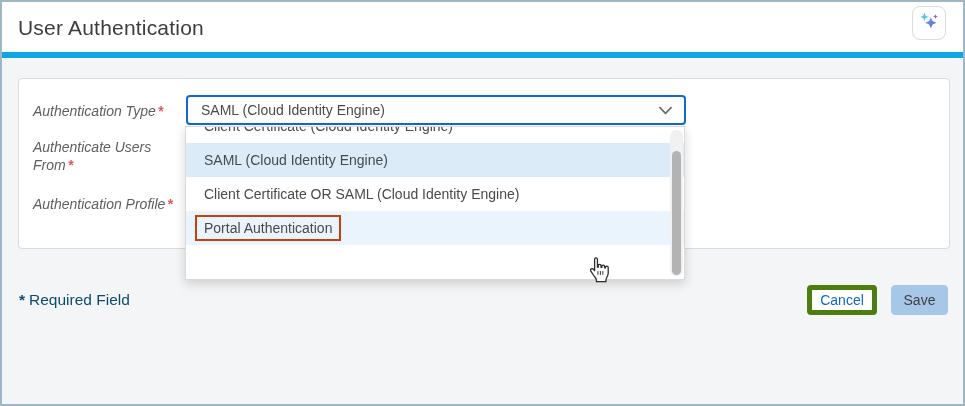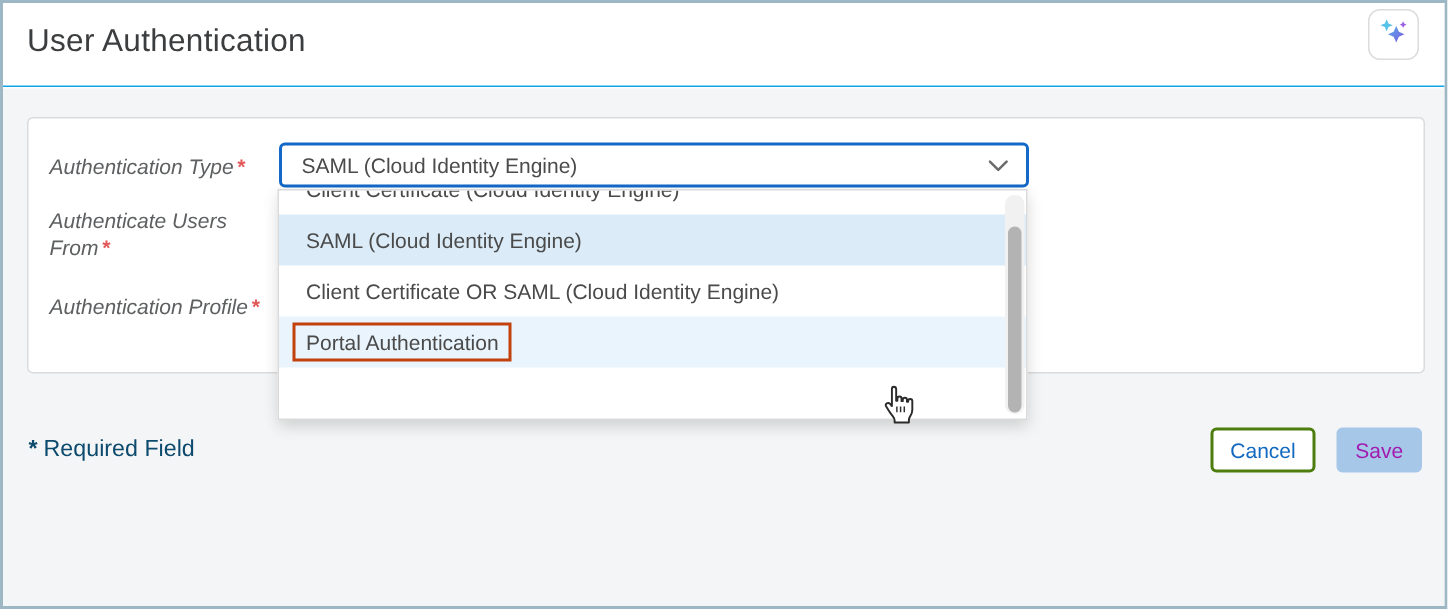--- a/index.html
+++ b/index.html
@@ -10,21 +10,21 @@
     position:relative;
     width:965px; height:406px;
     border:2px solid #9db7c5;
     background:#ffffff;
     overflow:hidden;
   }
 
   
   .header {
     position:absolute; top:0; left:0; right:0; height:56px;
-    background:#ffffff; border-bottom:1px solid #0ea5e9;
+    background:#ffffff; border-bottom:6px solid #0ea5e9;
   }
   .page-title {
     position:absolute; left:16px; top:14px;
     font-size:21px; font-weight:400; color:#3b3d3f; letter-spacing:.2px;
   }
   .ai-btn {
     position:absolute; right:17px; top:4px;
     width:34px; height:34px;
     background:#ffffff; border:1px solid #dcdcdc; border-radius:8px;
     display:flex; align-items:center; justify-content:center;
@@ -113,25 +113,25 @@
   }
   .required-note .star { font-weight:700; padding-right:4px; }
   .btn {
     position:absolute; top:226px; height:30px;
     border-radius:4px; font-size:14px; font-family:"Liberation Sans",sans-serif;
     display:flex; align-items:center; justify-content:center;
     cursor:pointer;
   }
   .btn-cancel {
     left:805px; width:70px;
-    background:#ffffff; border:2px solid #4d7c0f; color:#1369c0;
+    background:#ffffff; border:5px solid #4d7c0f; color:#1369c0;
   }
   .btn-save {
     left:889px; width:57px;
-    background:#a7c7e9; border:1px solid #a7c7e9; color:#a21caf;
+    background:#a7c7e9; border:1px solid #a7c7e9; color:#404040;
   }
 </style>
 </head>
 <body>
 
 <div class="app">
 
   <div class="header">
     <div class="page-title">User Authentication</div>
     <div class="ai-btn">

